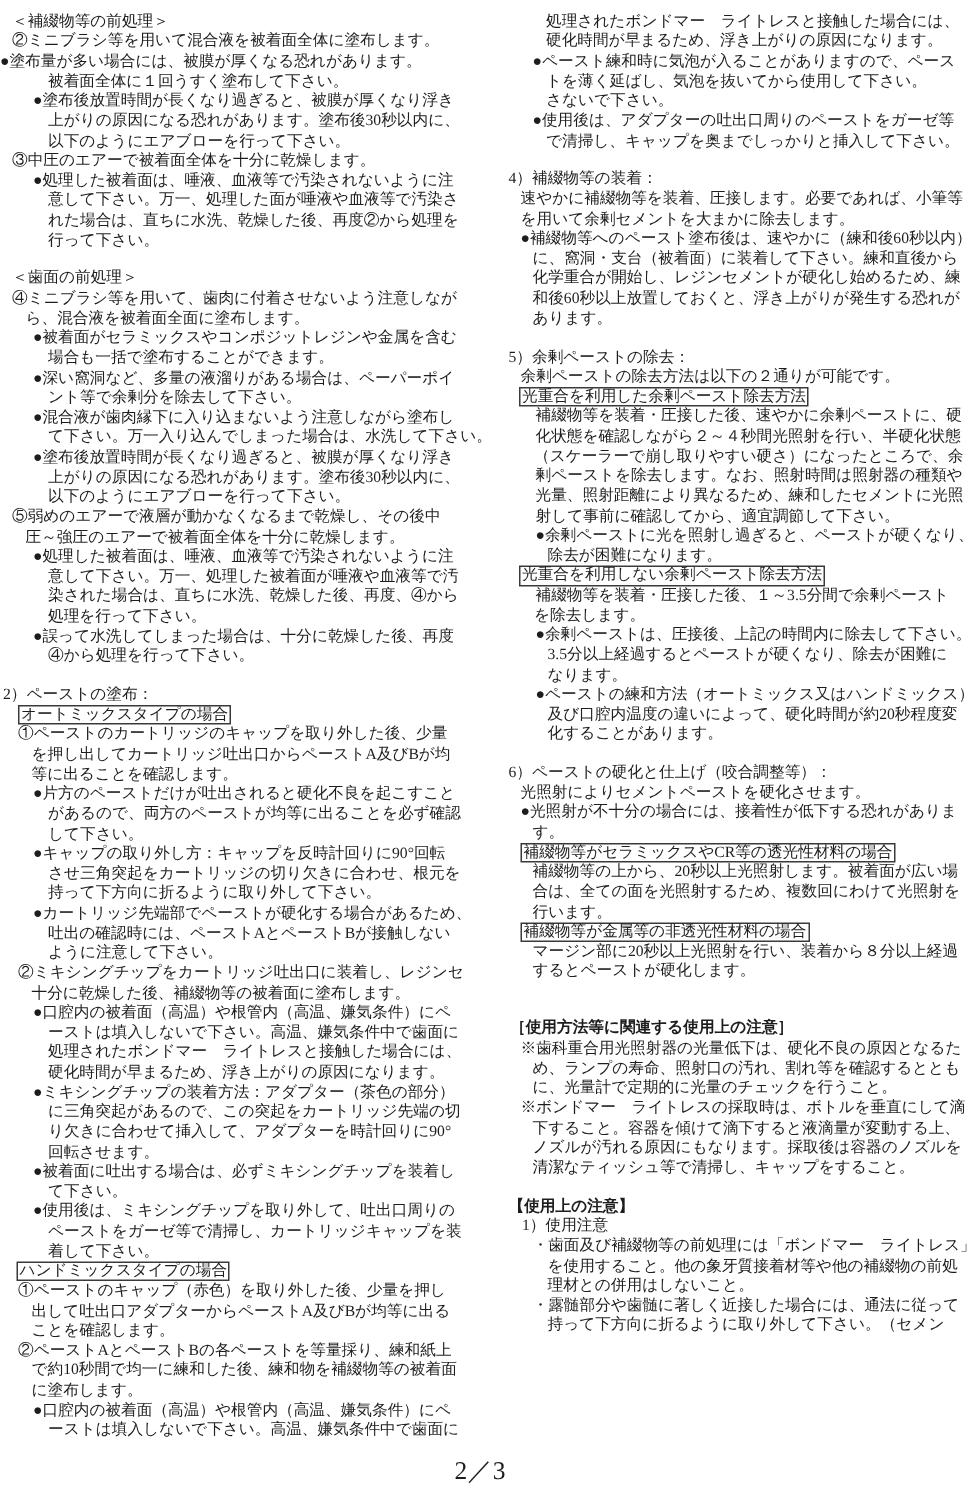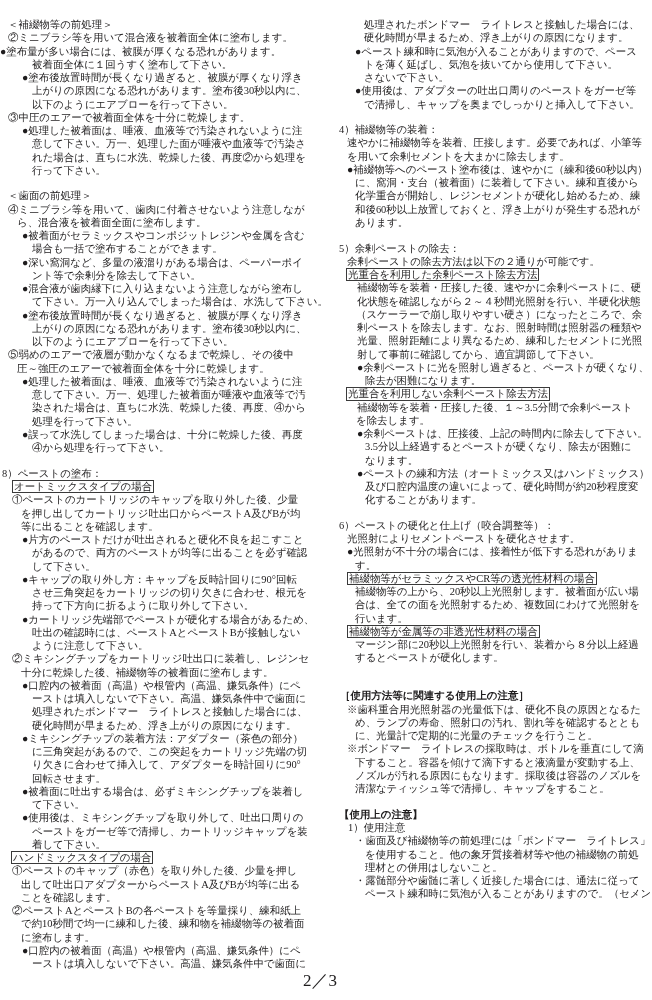--- a/index.html
+++ b/index.html
@@ -2,21 +2,21 @@
 <html><head>
 <meta charset="utf-8">
 <style>
   html, body { margin: 0; padding: 0; background: #ffffff; }
   body {
     width: 652px; height: 1000px; position: relative; overflow: hidden;
     color: #1e1c1d;
     font-family: "Liberation Serif", "DejaVu Serif", serif;
     font-size: 10.45px;
   }
-  .col { position: absolute; top: 18px; }
+  .col { position: absolute; top: 8px; }
   .col.left { left: 0; width: 326px; }
   .col.right { left: 332px; width: 320px; }
   .ln {
     height: 13.25px; line-height: 13.25px;
     white-space: nowrap; box-sizing: border-box;
   }
   .gap { height: 12.4px; }
   .box {
     display: inline-block; border: 1px solid #3a3a3a;
     line-height: 11.25px; padding: 0 1px; vertical-align: top;
@@ -97,21 +97,21 @@
       <div>
         <div class="ln" style="padding-left:22px">●誤って水洗してしまった場合は、十分に乾燥した後、再度</div>
         <div class="ln" style="padding-left:32px">④から処理を行って下さい。</div>
       </div>
     </div>
   </section>
 
   <div class="gap"></div>
 
   <section>
-    <div class="ln" style="padding-left:2px">8）ペーストの塗布：</div>
+    <div class="ln" style="padding-left:2px">2）ペーストの塗布：</div>
 
     <div>
       <div class="ln" style="padding-left:12px">
         <span class="box">オートミックスタイプの場合</span>
       </div>
       <div>
         <div class="ln" style="padding-left:12px">①ペーストのカートリッジのキャップを取り外した後、少量</div>
         <div class="ln" style="padding-left:21px">を押し出してカートリッジ吐出口からペーストA及びBが均</div>
         <div class="ln" style="padding-left:21px">等に出ることを確認します。</div>
         <div>
@@ -306,18 +306,18 @@
   <section>
     <div class="ln bold-heading" style="padding-left:7px">【使用上の注意】</div>
     <div class="ln" style="padding-left:16px">1）使用注意</div>
     <div>
       <div class="ln" style="padding-left:23px">・歯面及び補綴物等の前処理には「ボンドマー　ライトレス」</div>
       <div class="ln" style="padding-left:33px">を使用すること。他の象牙質接着材等や他の補綴物の前処</div>
       <div class="ln" style="padding-left:33px">理材との併用はしないこと。</div>
     </div>
     <div>
       <div class="ln" style="padding-left:23px">・露髄部分や歯髄に著しく近接した場合には、通法に従って</div>
-      <div class="ln" style="padding-left:33px">ペースト練和時に気泡が入ることがありますので。（セメン</div>
+      <div class="ln" style="padding-left:33px">持って下方向に折るように取り外して下さい。（セメン</div>
     </div>
   </section>
 </div>
 
 <div class="page-number">2／3</div>
 
 </body></html>

